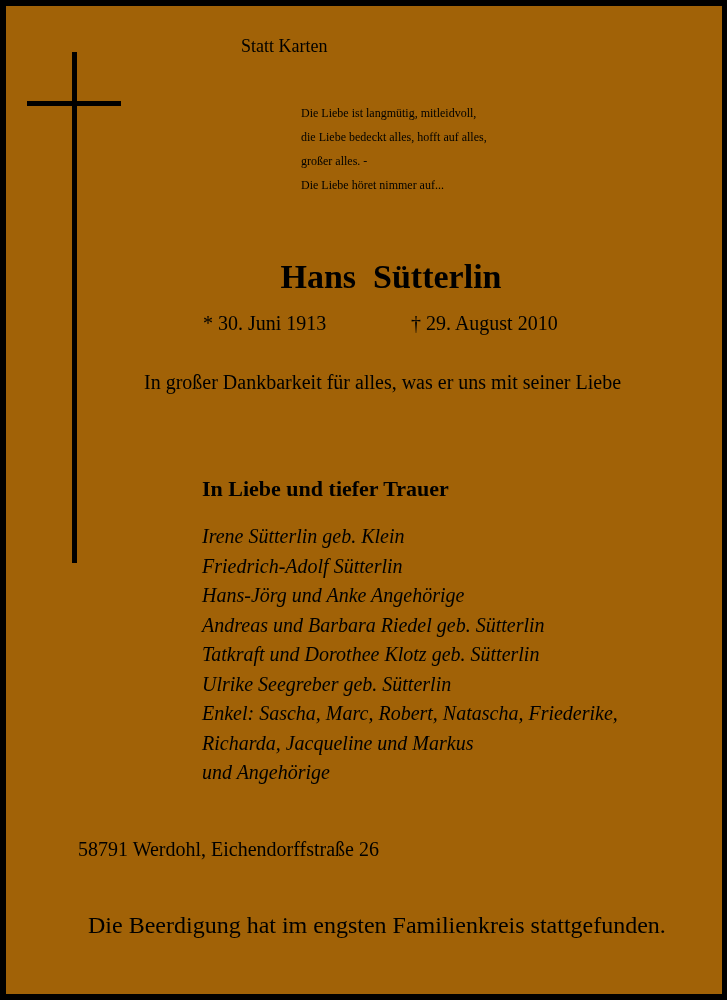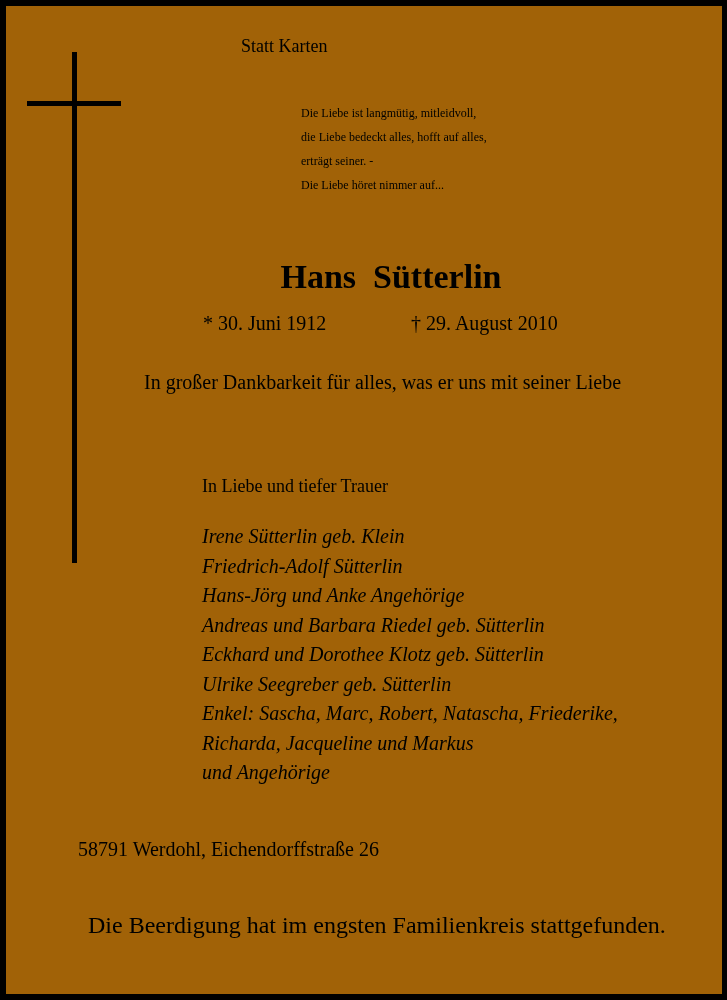--- a/index.html
+++ b/index.html
@@ -13,62 +13,62 @@
   .cross-v { position: absolute; left: 66px; top: 46px; width: 5px; height: 511px; background: #000; }
   .cross-h { position: absolute; left: 21px; top: 95px; width: 94px; height: 5px; background: #000; }
   .statt { left: 235px; top: 30px; font-size: 18px; }
   .verse { left: 280px; top: 95px; font-size: 12px; line-height: 24px; margin-left: 15px; }
   .verse div { white-space: nowrap; }
   .name { left: 0; width: 770px; text-align: center; top: 252px; font-size: 34px; font-weight: bold; }
   .born { left: 197px; top: 306px; font-size: 20px; }
   .died { left: 405px; top: 306px; font-size: 20px; }
   .thanks { left: 138px; top: 363px; font-size: 20px; line-height: 26px; }
   .thanks div { white-space: nowrap; }
-  .trauer { left: 196px; top: 470px; font-size: 18px; }
+  .trauer { left: 196px; top: 470px; font-size: 22px; font-weight: bold; }
   .mourners { left: 196px; top: 516px; font-size: 20px; line-height: 29.5px; }
   .mourners div { white-space: nowrap; font-style: italic; }
   .address { left: 72px; top: 832px; font-size: 20px; }
   .funeral { left: 82px; top: 906px; font-size: 24px; }
 </style>
 </head>
 <body>
 
 <div class="page">
 
   <div>
     <div class="cross-v"></div>
     <div class="cross-h"></div>
   </div>
 
   <div class="abs statt">Statt Karten</div>
 
   <div class="abs verse">
     <div>Die Liebe ist langmütig, mitleidvoll,</div>
     <div>die Liebe bedeckt alles, hofft auf alles,</div>
-    <div>erträgt seiner. -</div>
+    <div>großer alles. -</div>
     <div>Die Liebe höret nimmer auf...</div>
   </div>
 
   <div class="abs name" style="white-space: pre;">Hans  Sütterlin</div>
 
-  <div class="abs born">* 30. Juni 1912</div>
+  <div class="abs born">* 30. Juni 1913</div>
   <div class="abs died">† 29. August 2010</div>
 
   <div class="abs thanks">
     <div>In großer Dankbarkeit für alles, was er uns mit seiner Liebe</div>
   </div>
 
   <div class="abs trauer">In Liebe und tiefer Trauer</div>
 
   <div class="abs mourners">
     <div>Irene Sütterlin geb. Klein</div>
     <div>Friedrich-Adolf Sütterlin</div>
     <div>Hans-Jörg und Anke Angehörige</div>
     <div>Andreas und Barbara Riedel geb. Sütterlin</div>
-    <div>Eckhard und Dorothee Klotz geb. Sütterlin</div>
+    <div>Tatkraft und Dorothee Klotz geb. Sütterlin</div>
     <div>Ulrike Seegreber geb. Sütterlin</div>
     <div>Enkel: Sascha, Marc, Robert, Natascha, Friederike,</div>
     <div>Richarda, Jacqueline und Markus</div>
     <div>und Angehörige</div>
   </div>
 
   <div class="abs address">58791 Werdohl, Eichendorffstraße 26</div>
 
   <div class="abs funeral">Die Beerdigung hat im engsten Familienkreis stattgefunden.</div>
 

